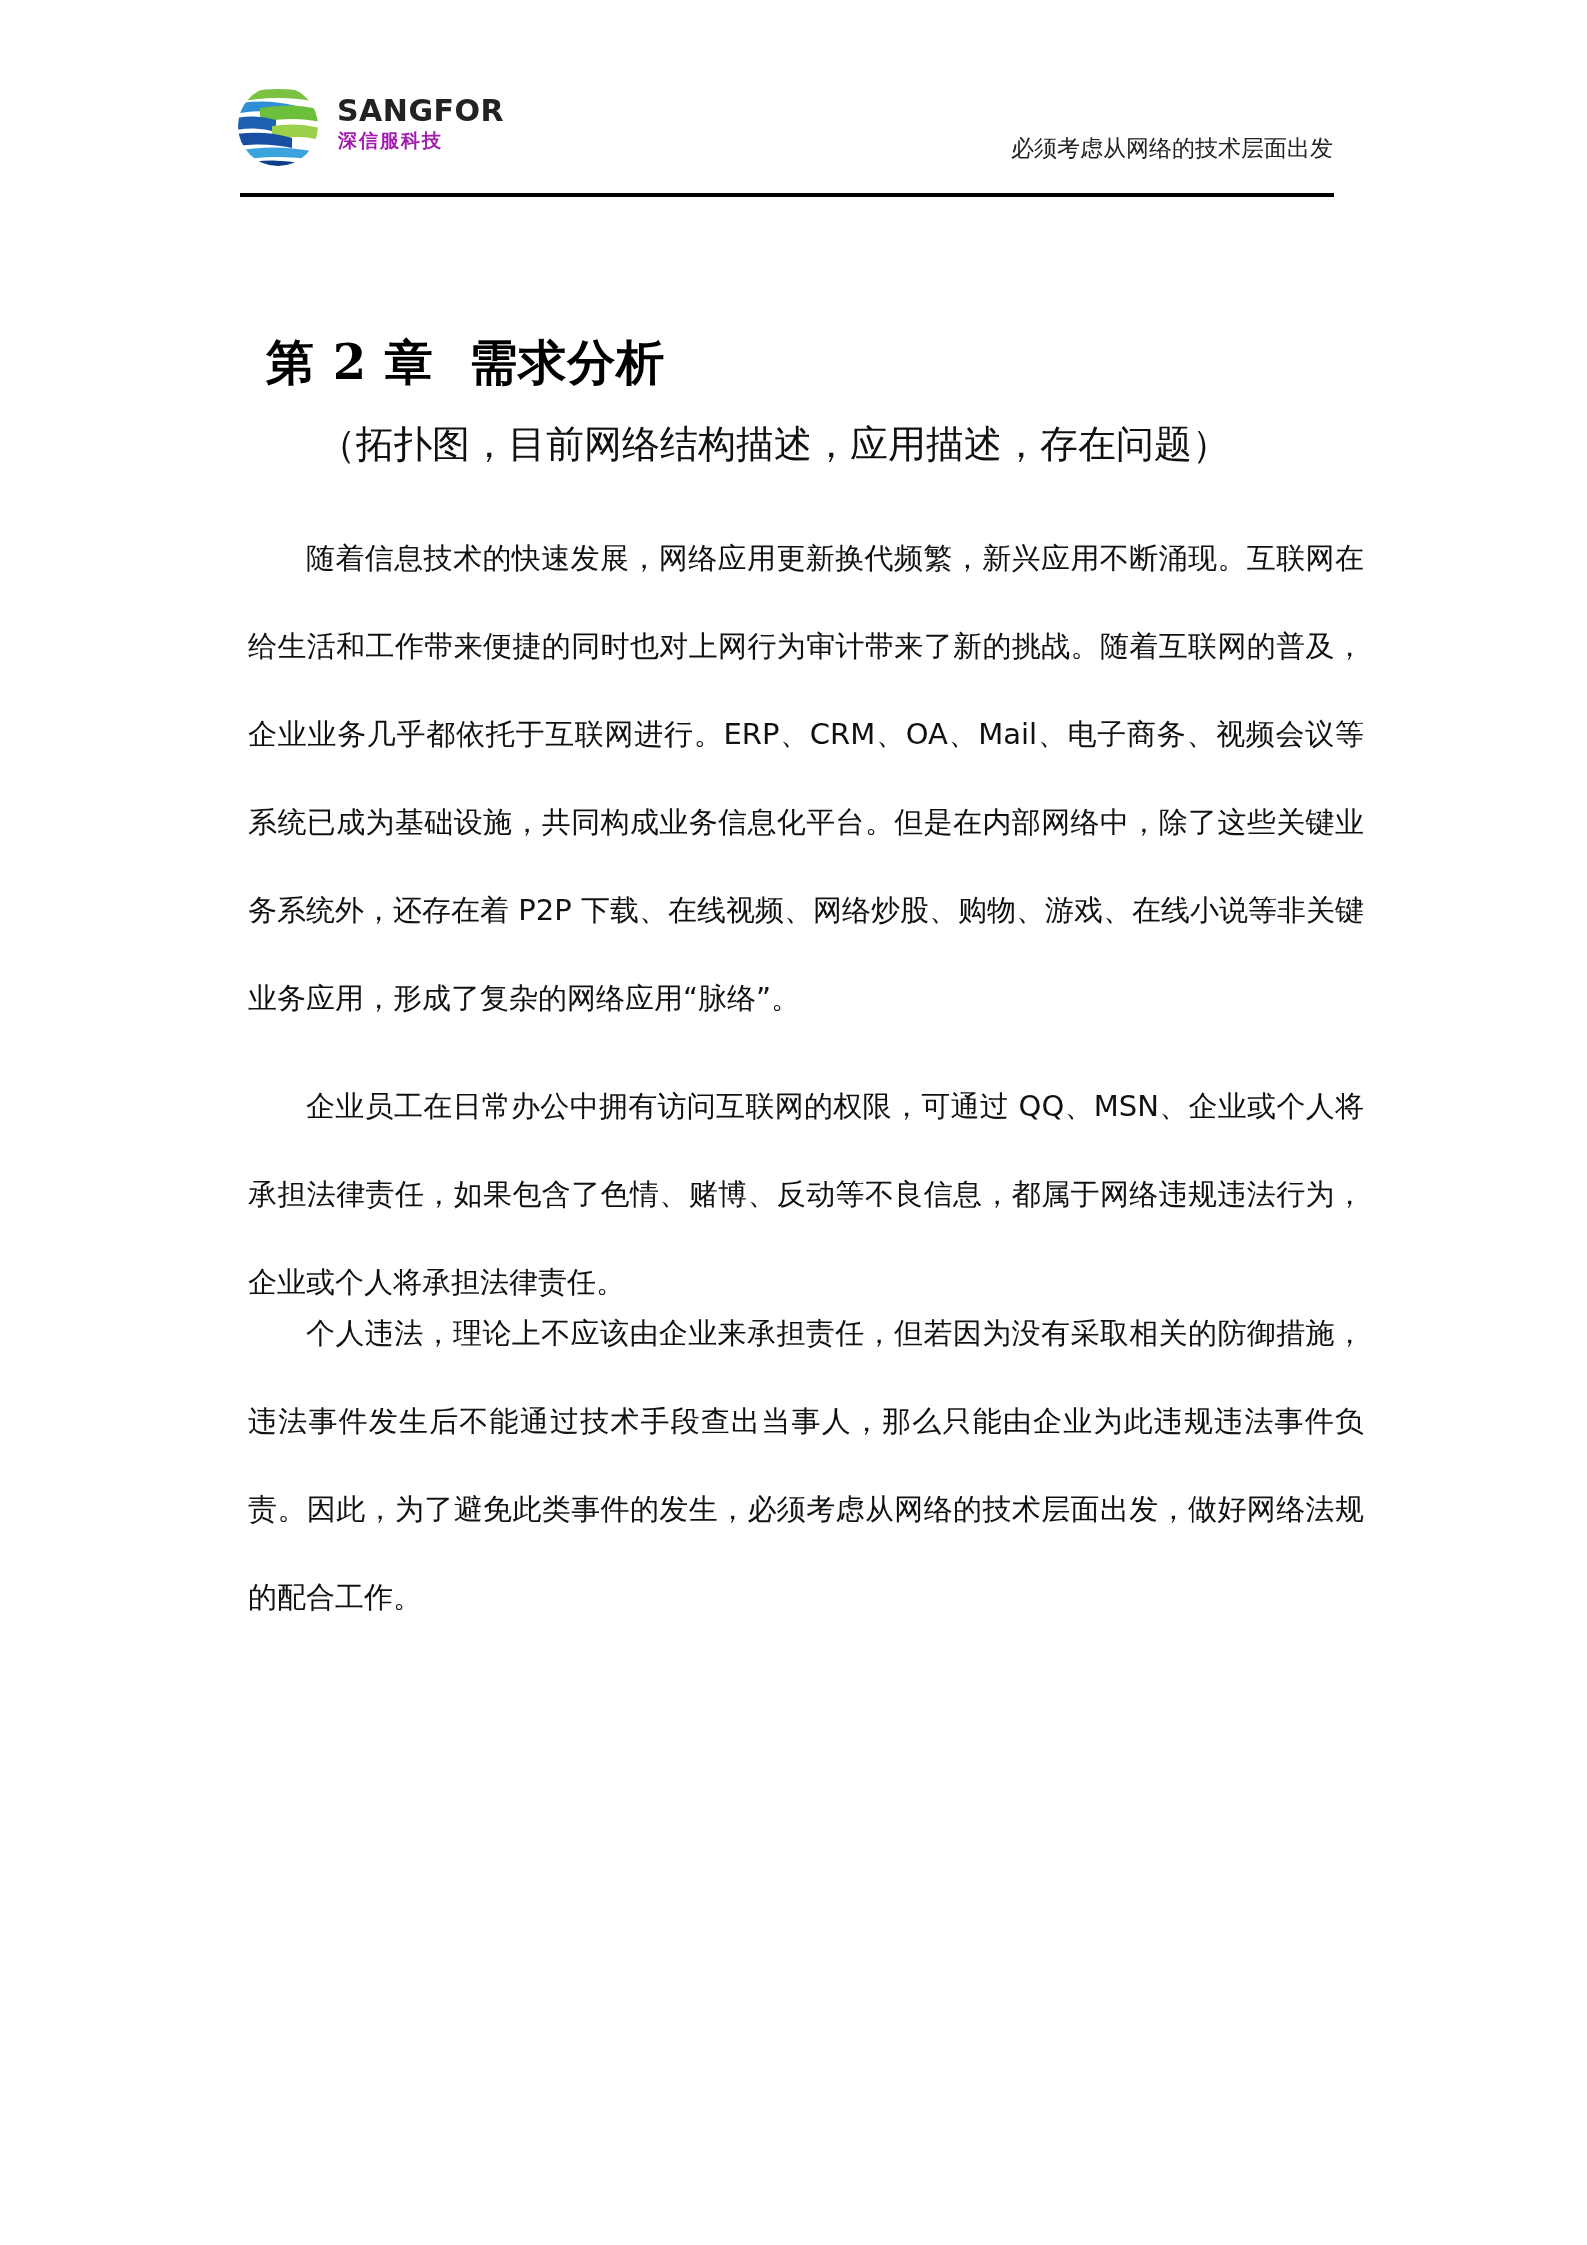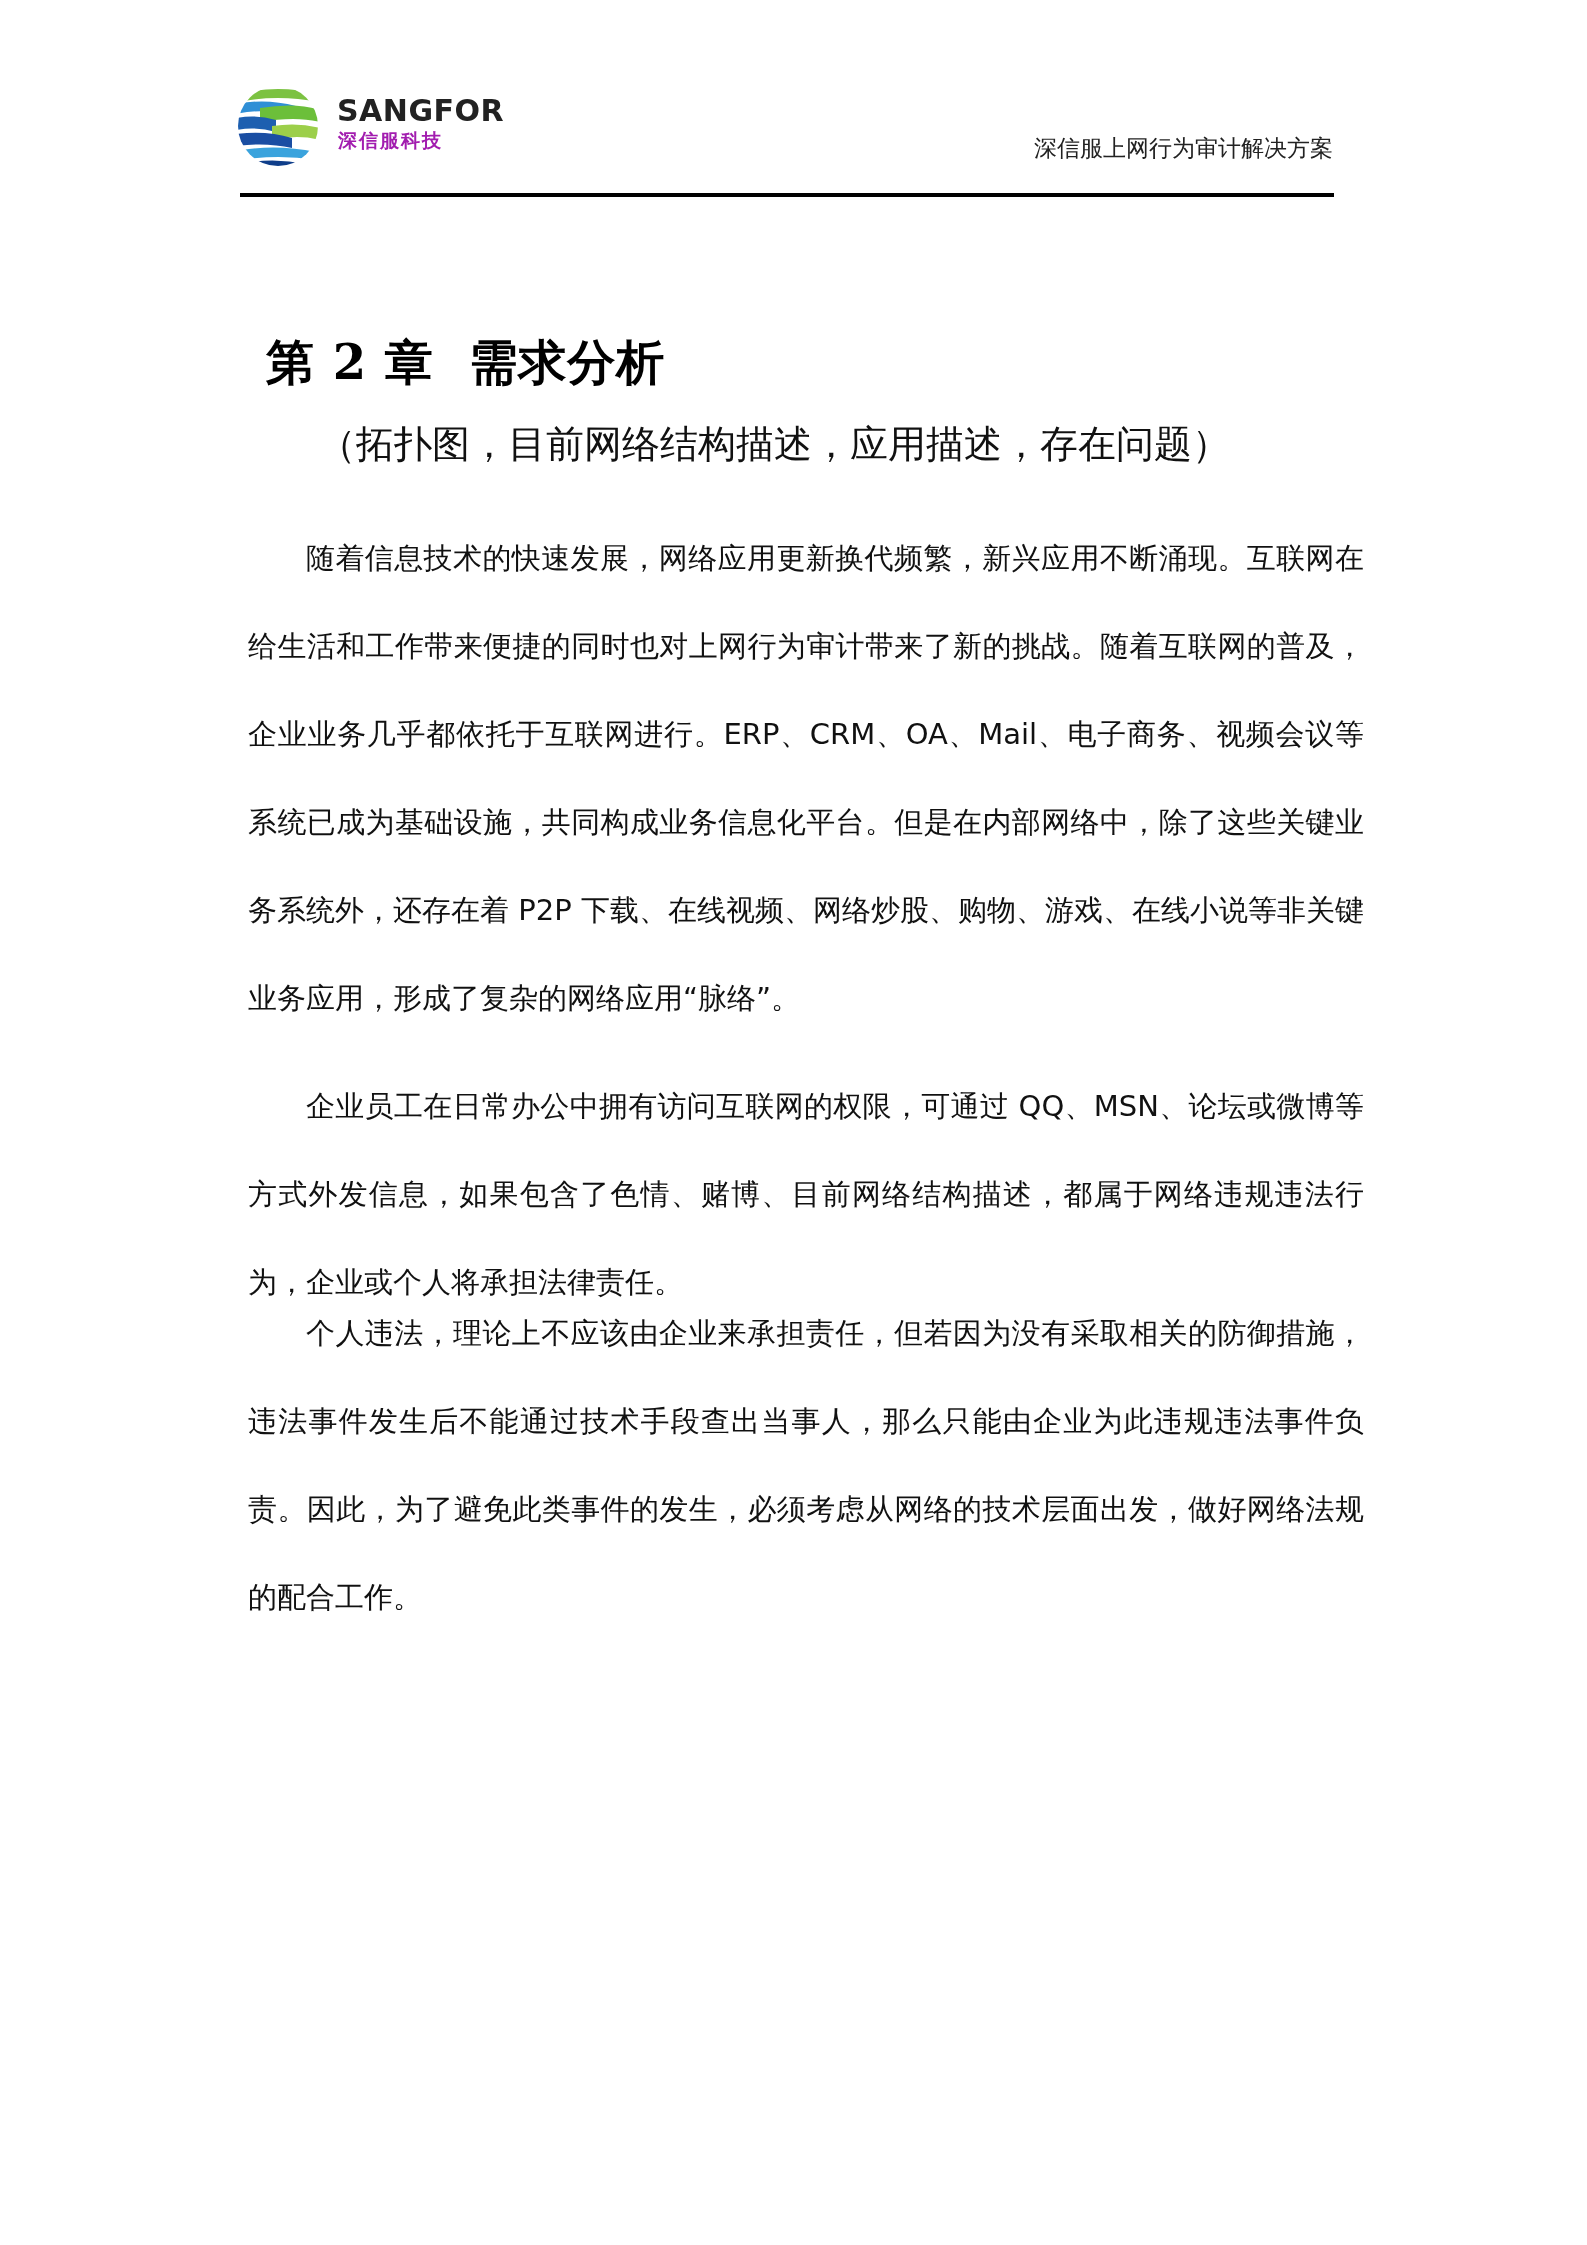--- a/index.html
+++ b/index.html
@@ -39,28 +39,28 @@
       <path d="M24 24 Q60 18 84 26 L84 38 Q60 32 24 38 Z" fill="#6cbf3a"></path>
       <path d="M0 34 Q20 30 40 36 L40 48 Q20 42 0 46 Z" fill="#1d5fb0"></path>
       <path d="M36 42 Q62 38 84 44 L84 56 Q62 50 36 56 Z" fill="#9ccf4a"></path>
       <path d="M0 50 Q30 46 56 54 L56 64 Q30 58 0 62 Z" fill="#1a4ea3"></path>
       <path d="M6 66 Q42 60 80 68 L80 76 Q42 70 6 76 Z" fill="#3aa3dd"></path>
       <path d="M14 78 Q42 74 70 80 L70 84 L14 84 Z" fill="#0f3e8a"></path>
     </g>
   </svg>
   <div class="brand-en">SANGFOR</div>
   <div class="brand-cn">深信服科技</div>
-  <div class="doc-title">深信服上网行为审计解决方案</div>
+  <div class="doc-title">必须考虑从网络的技术层面出发</div>
   <div class="rule"></div>
 </div>
 
 <h1 class="chapter">
   <span>第</span>
   <span class="num">2</span>
   <span>章</span>&nbsp;
   <span>需求分析</span>
 </h1>
 
 <div class="subnote">（拓扑图，目前网络结构描述，应用描述，存在问题）</div>
 
 <p class="para p1">随着信息技术的快速发展，网络应用更新换代频繁，新兴应用不断涌现。互联网在给生活和工作带来便捷的同时也对上网行为审计带来了新的挑战。随着互联网的普及，企业业务几乎都依托于互联网进行。ERP、CRM、OA、Mail、电子商务、视频会议等系统已成为基础设施，共同构成业务信息化平台。但是在内部网络中，除了这些关键业务系统外，还存在着 P2P 下载、在线视频、网络炒股、购物、游戏、在线小说等非关键业务应用，形成了复杂的网络应用“脉络”。</p>
-<p class="para p2">企业员工在日常办公中拥有访问互联网的权限，可通过 QQ、MSN、论坛或微博等方式外发信息，如果包含了色情、赌博、目前网络结构描述，都属于网络违规违法行为，企业或个人将承担法律责任。</p>
+<p class="para p2">企业员工在日常办公中拥有访问互联网的权限，可通过 QQ、MSN、企业或个人将承担法律责任，如果包含了色情、赌博、反动等不良信息，都属于网络违规违法行为，企业或个人将承担法律责任。</p>
 <p class="para p3">个人违法，理论上不应该由企业来承担责任，但若因为没有采取相关的防御措施，违法事件发生后不能通过技术手段查出当事人，那么只能由企业为此违规违法事件负责。因此，为了避免此类事件的发生，必须考虑从网络的技术层面出发，做好网络法规的配合工作。</p>
 
 </body></html>

